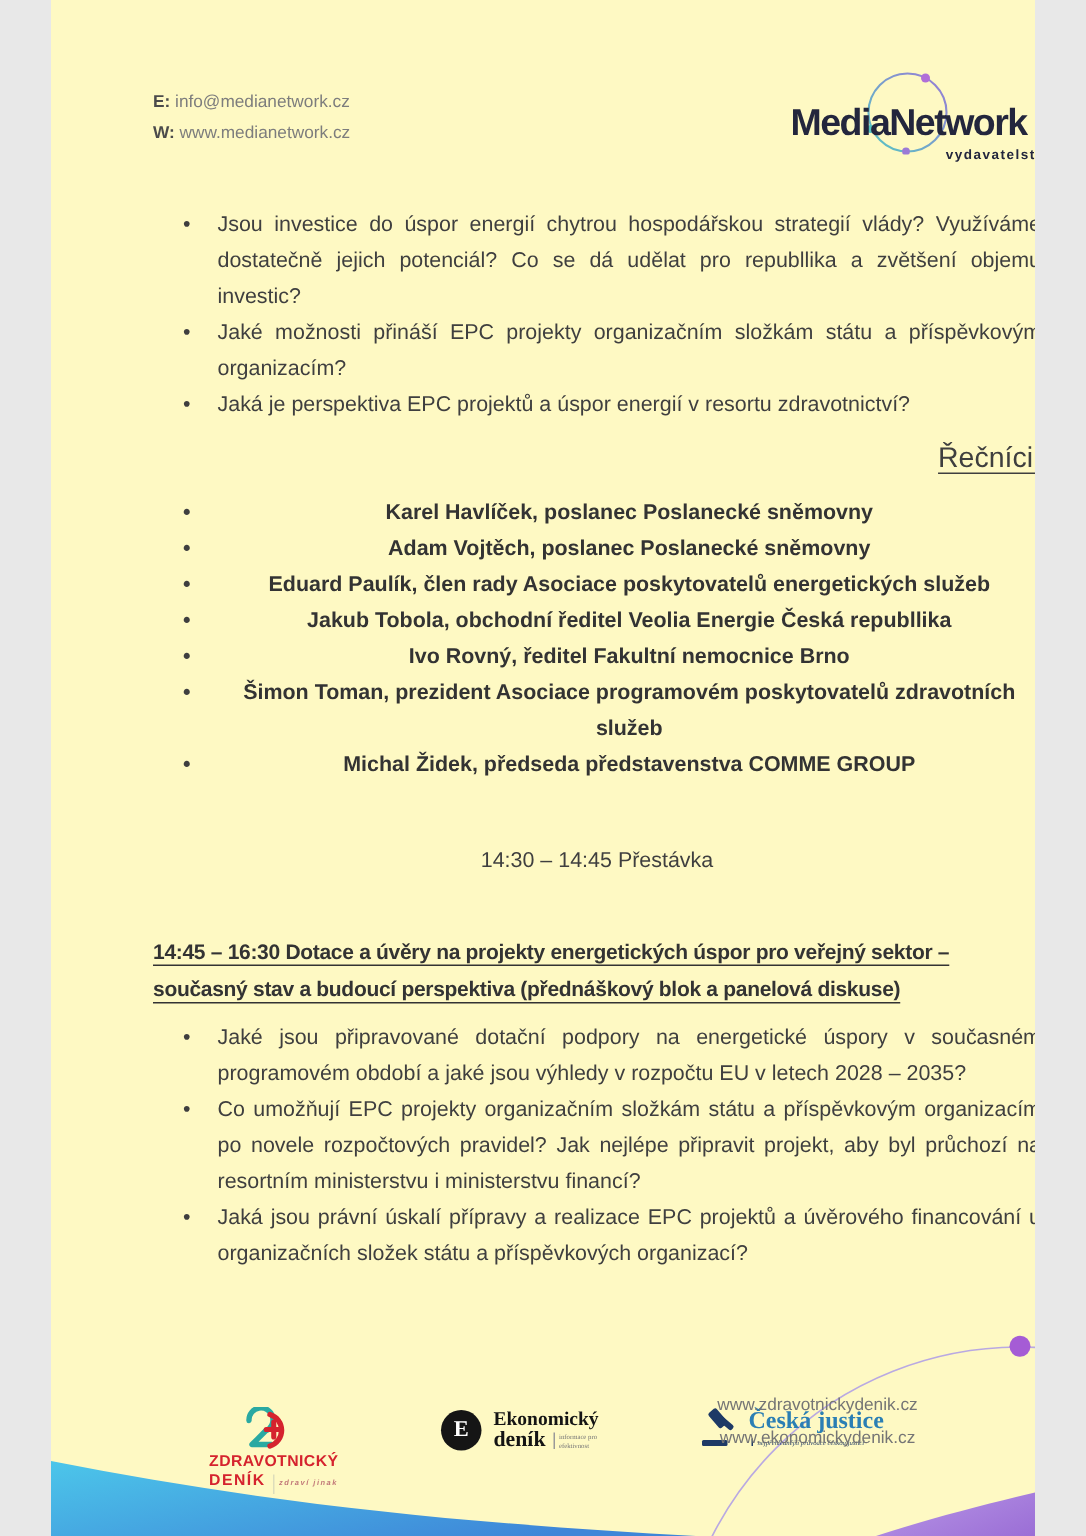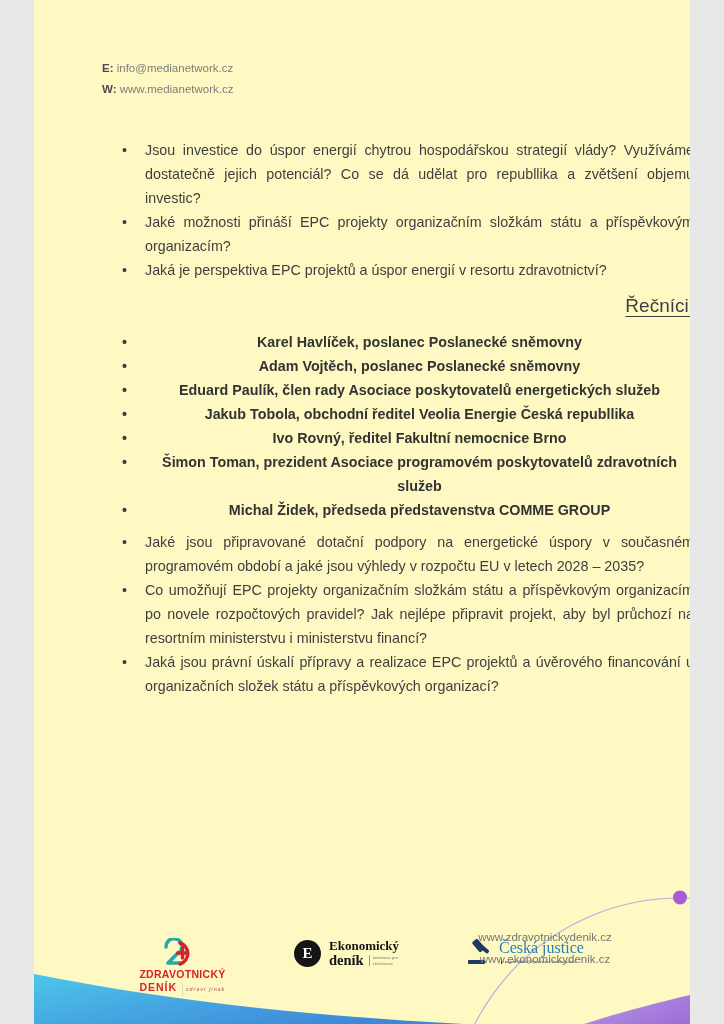--- a/index.html
+++ b/index.html
@@ -61,21 +61,21 @@
   .ek-circle{width:27px;height:27px;min-width:27px;border-radius:50%;background:#151515;
              color:#fff;display:flex;align-items:center;justify-content:center;
              font-family:"Liberation Serif", serif;font-size:15px;font-weight:bold;}
   .ek-text{margin-left:8px;font-family:"Liberation Serif", serif;color:#141414;}
   .ek-l1{font-size:13px;font-weight:bold;line-height:15px;}
   .ek-l2{font-size:14.5px;font-weight:bold;line-height:15px;display:flex;align-items:center;}
   .ek-tag{font-size:4.5px;color:#777;font-weight:normal;margin-left:5px;
           border-left:1px solid #999;padding-left:3px;line-height:5.5px;width:46px;}
   .cj-block{margin-left:42px;align-items:flex-start;}
   .cj-text{margin-left:6px;font-family:"Liberation Serif", serif;}
-  .cj-name{font-size:16px;font-weight:normal;color:#2b7fb4;line-height:19px;text-align:center;}
+  .cj-name{font-size:16px;font-weight:bold;color:#2b7fb4;line-height:19px;text-align:center;}
   .cj-tag{font-size:4.5px;color:#1e3a66;margin-top:2px;border-left:1px solid #1e3a66;
           padding-left:3px;margin-left:2px;font-style:italic;}
   .footer-urls{
     position:absolute;right:60px;top:926px;width:170px;
     font-size:11.5px;line-height:22px;color:#757575;text-align:center;
   }
 </style>
 </head>
 <body>
 
@@ -85,20 +85,36 @@
     <div>
       <span class="lab">E:</span>
       <span class="val">info@medianetwork.cz</span>
     </div>
     <div>
       <span class="lab">W:</span>
       <span class="val">www.medianetwork.cz</span>
     </div>
   </div>
 
+  <div class="logo-wrap">
+    <svg class="logo-circle" viewBox="0 0 56 56">
+      <defs>
+        <linearGradient id="orb" x1="0" y1="1" x2="1" y2="0">
+          <stop offset="0" stop-color="#56c6c2"></stop>
+          <stop offset="1" stop-color="#9b7ad6"></stop>
+        </linearGradient>
+      </defs>
+      <circle cx="28" cy="28" r="26" fill="none" stroke="url(#orb)" stroke-width="1.4"></circle>
+      <circle cx="40" cy="5" r="3" fill="#b06fd8"></circle>
+      <circle cx="3.5" cy="39" r="2.6" fill="#56c6c2"></circle>
+      <circle cx="27" cy="54" r="2.6" fill="#9b7ad6"></circle>
+    </svg>
+    <div class="logo-name">MediaNetwork</div>
+    <div class="logo-sub">vydavatelství</div>
+  </div>
 
   <div class="content">
 
     <ul class="blt">
       <li>
         <span class="bullet">•</span>
         <span class="txt">Jsou investice do úspor energií chytrou hospodářskou strategií vlády? Využíváme dostatečně jejich potenciál? Co se dá udělat pro republlika a zvětšení objemu investic?</span>
       </li>
       <li>
         <span class="bullet">•</span>
@@ -136,21 +152,23 @@
       <li>
         <span class="bullet">•</span>
         <span class="txt">Šimon Toman, prezident Asociace programovém poskytovatelů zdravotních služeb</span>
       </li>
       <li>
         <span class="bullet">•</span>
         <span class="txt">Michal Židek, předseda představenstva COMME GROUP</span>
       </li>
     </ul>
 
-
+    <div class="break-line">14:30 – 14:45 Přestávka</div>
+
+    <div class="session-heading">14:45 – 16:30  Dotace a úvěry na projekty energetických úspor pro veřejný sektor – současný stav a budoucí perspektiva (přednáškový blok a panelová diskuse)</div>
 
 
     <ul class="blt topics">
       <li>
         <span class="bullet">•</span>
         <span class="txt">Jaké jsou připravované dotační podpory na energetické úspory v současném programovém období a jaké jsou výhledy v rozpočtu EU v letech 2028 – 2035?</span>
       </li>
       <li>
         <span class="bullet">•</span>
         <span class="txt">Co umožňují EPC projekty organizačním složkám státu a příspěvkovým organizacím po novele rozpočtových pravidel? Jak nejlépe připravit projekt, aby byl průchozí na resortním ministerstvu i ministerstvu financí?</span>

